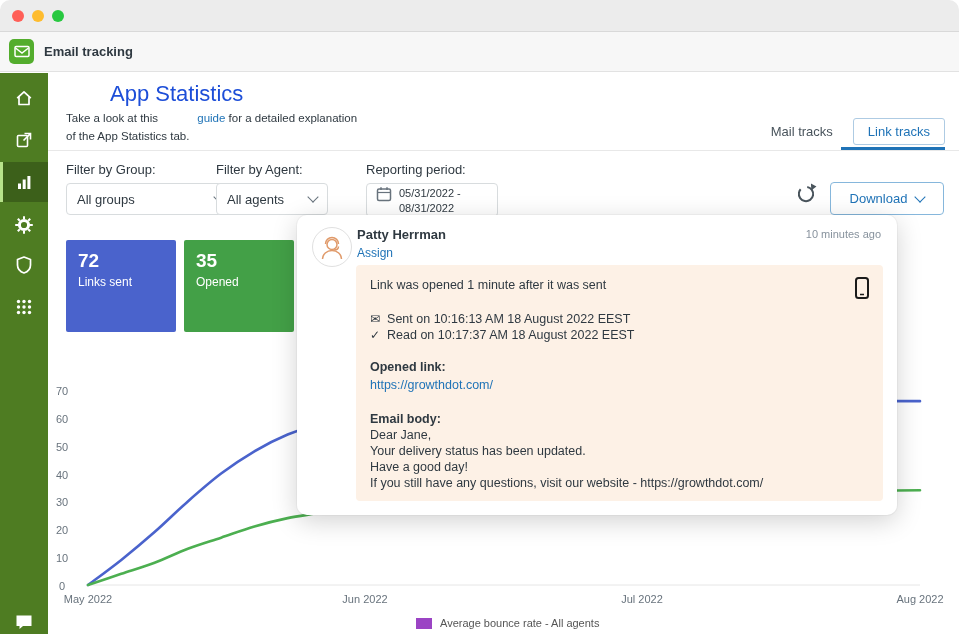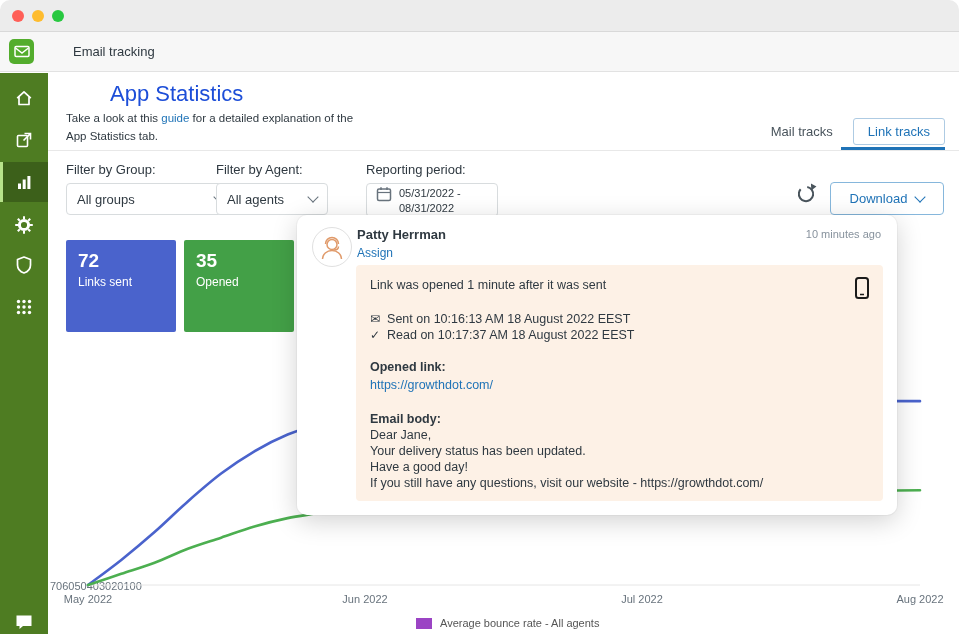--- a/index.html
+++ b/index.html
@@ -11,31 +11,31 @@
             border-bottom:1px solid #d9d9d9;display:flex;align-items:center;gap:8px;
             padding-left:12px;box-sizing:border-box;}
   .light{width:12px;height:12px;border-radius:50%;}
   .light.red{background:#ff5f57}.light.yellow{background:#febc2e}.light.green{background:#28c840}
   
   .appheader{position:absolute;left:0;top:32px;width:959px;height:40px;background:#f7f7f7;
              border-bottom:1px solid #e2e2e2;display:flex;align-items:center;gap:10px;
              padding-left:9px;box-sizing:border-box;}
   .logo{width:25px;height:25px;background:#53ad2d;border-radius:5px;display:flex;
         align-items:center;justify-content:center;}
-  .apptitle{font-size:13px;font-weight:400;color:#2f3941;margin-left:29px;}
+  .apptitle{font-size:13px;font-weight:700;color:#2f3941;}
   
   .sidebar{position:absolute;left:0;top:73px;width:48px;height:561px;background:#4e7c22;}
   .side-item{position:absolute;left:0;width:48px;height:36px;display:flex;align-items:center;
              justify-content:center;cursor:pointer;}
   .side-item.active{background:rgba(0,0,0,.22);box-shadow:inset 3px 0 0 #b7e28a;height:40px;}
   
   .main{position:absolute;left:48px;top:73px;width:911px;height:561px;background:#fff;}
   .page-title{position:absolute;left:18px;top:8px;font-size:22px;color:#1d4ed8;margin-left:44px;}
   .subtitle{position:absolute;left:18px;top:37px;width:296px;font-size:11.5px;color:#2f3941;line-height:1.55;}
-  .subtitle .link{color:#1f73b7;cursor:pointer;}
+  .subtitle .link{color:#1f73b7;cursor:pointer;margin-left:36px;}
   .tabs{position:absolute;top:45px;right:14px;display:flex;align-items:center;gap:12px;}
   .tab{font-size:13px;color:#49545c;padding:5px 8px;cursor:pointer;}
   .tab.active{color:#1f73b7;border:1px solid #aecbe3;border-radius:3px;background:#fff;padding:5px 14px;}
   .tab-underline{position:absolute;top:74px;right:14px;width:104px;height:3px;background:#1f73b7;}
   .divider{position:absolute;left:0;top:77px;width:911px;height:1px;background:#e8e8e8;}
   .filter-label{position:absolute;top:89px;font-size:13px;color:#2f3941;}
   .select{position:absolute;top:110px;height:32px;border:1px solid #d8dcde;border-radius:4px;
           background:#fff;display:flex;align-items:center;justify-content:space-between;
           padding:0 10px;box-sizing:border-box;font-size:13px;color:#2f3941;cursor:pointer;}
   .chev{width:7px;height:7px;border-right:1.6px solid #68737d;border-bottom:1.6px solid #68737d;
@@ -50,21 +50,21 @@
            border-radius:4px;background:#fff;color:#1f73b7;font-size:13px;display:flex;
            align-items:center;justify-content:center;gap:9px;box-sizing:border-box;cursor:pointer;}
   
   .cards{position:absolute;left:18px;top:167px;display:flex;gap:8px;}
   .card{width:110px;height:92px;border-radius:2px;padding:10px 12px;box-sizing:border-box;color:#fff;}
   .card-value{font-size:19px;font-weight:700;}
   .card-label{font-size:12px;margin-top:3px;line-height:1.25;}
   
   .chart{position:absolute;left:30px;top:311px;}
   .yticks{position:absolute;left:2px;top:312px;width:24px;height:207px;display:flex;
-          justify-content:space-between;align-items:flex-end;
+          flex-direction:column;justify-content:space-between;align-items:center;
           font-size:11px;color:#68737d;}
   .xlabel{position:absolute;top:520px;transform:translateX(-50%);font-size:11px;color:#68737d;white-space:nowrap;}
   .legend{position:absolute;left:368px;top:544px;display:flex;align-items:center;gap:8px;
           font-size:11px;color:#555;}
   .swatch{width:16px;height:11px;display:inline-block;}
   
   .popup{position:absolute;left:297px;top:215px;width:600px;height:300px;background:#fff;
          border-radius:10px;box-shadow:0 6px 26px rgba(0,0,0,.18),0 0 0 1px rgba(0,0,0,.03);z-index:5;}
   .avatar{position:absolute;left:15px;top:12px;width:38px;height:38px;border-radius:50%;
           border:1px solid #e0e0e0;display:flex;align-items:center;justify-content:center;background:#fff;}

